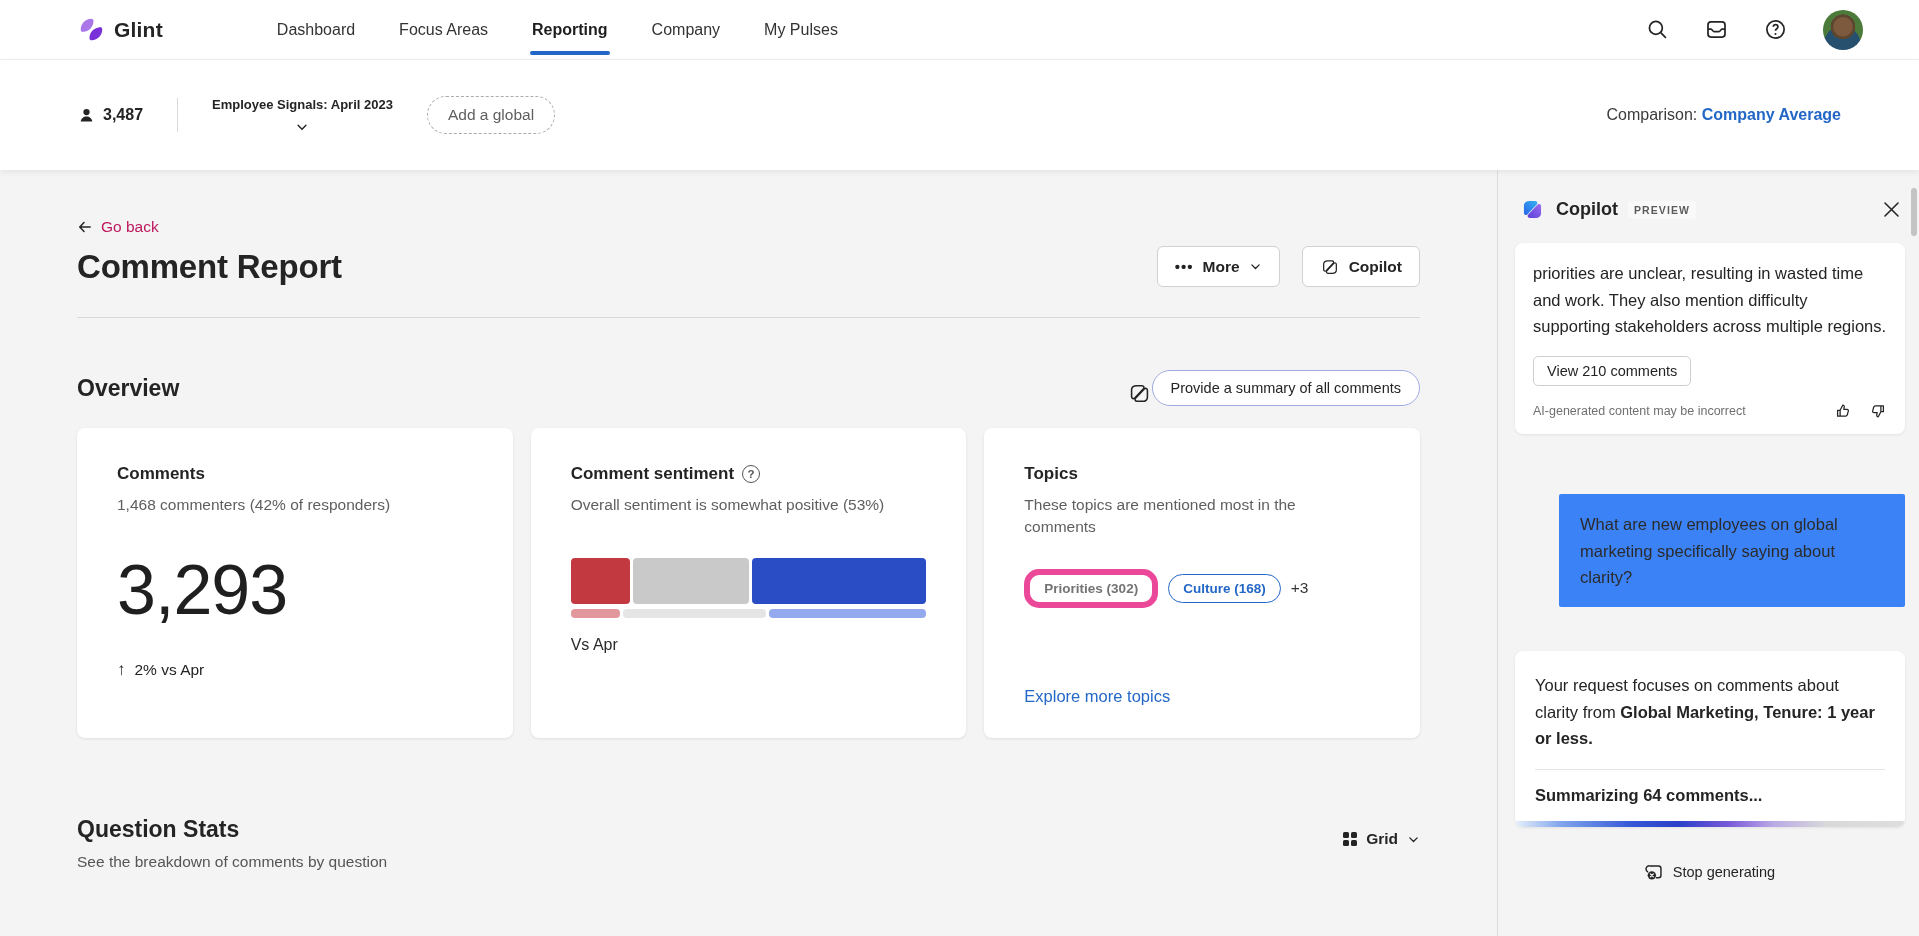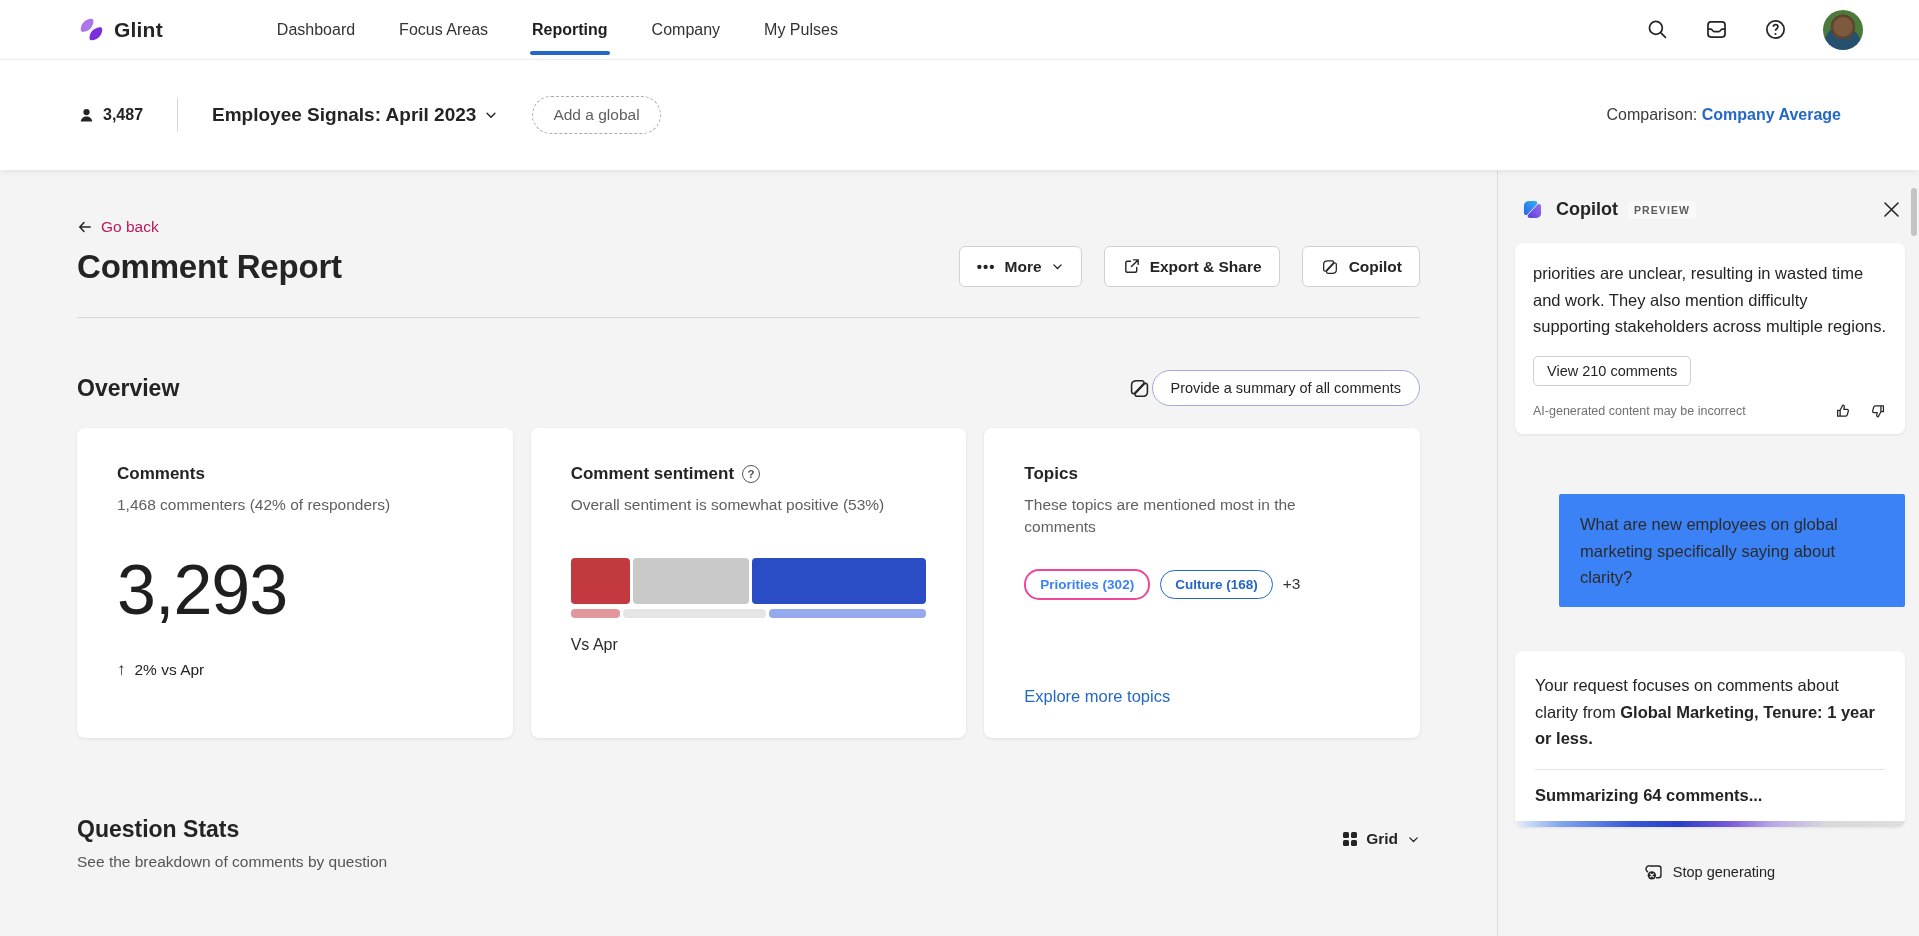--- a/index.html
+++ b/index.html
@@ -40,21 +40,21 @@
   
   .filterbar {
     height:110px; background:#fff; display:flex; align-items:center;
     padding:0 78px; box-shadow:0 2px 6px rgba(0,0,0,.07); flex:0 0 auto;
     position:relative; z-index:5;
   }
   .fb-left { display:flex; align-items:center; gap:34px; }
   .fb-count { display:flex; align-items:center; gap:8px; font-size:16px; font-weight:600; }
   .fb-divider { width:1px; height:34px; background:#d9d9d9; }
   .survey-select { display:flex; align-items:center; gap:8px; background:none; border:none;
-    font-size:19px; font-weight:700; cursor:pointer; font-family:inherit; color:#242424; }
+    font-size:13px; font-weight:700; cursor:pointer; font-family:inherit; color:#242424;flex-direction:column; }
   .add-filter {
     border:1px dashed #ababab; border-radius:19px; background:#fff;
     color:#5f5f5f; font-size:15.5px; padding:9px 20px; cursor:pointer; font-family:inherit;
   }
   .fb-right { margin-left:auto; font-size:16px; color:#3b3b3b; }
   .fb-right a { color:#2367c7; font-weight:700; text-decoration:none; cursor:pointer; }
 
   
   .main-row { flex:1; display:flex; min-height:0; }
   .content { flex:1; padding:48px 77px 0 77px; min-width:0; }
@@ -67,21 +67,21 @@
   .act-btn {
     display:inline-flex; align-items:center; gap:9px; height:41px; padding:0 17px;
     background:#fff; border:1px solid #d1d1d1; border-radius:6px; cursor:pointer;
     font-size:15.5px; font-weight:600; font-family:inherit; color:#242424;
   }
   .dots { font-size:15px; letter-spacing:1px; font-weight:700; }
   .title-divider { border:none; border-top:1px solid #d8d8d8; margin-top:30px; }
 
   .section-head { display:flex; align-items:center; margin-top:52px; }
   .h2 { font-size:23px; font-weight:700; }
-  .summary-prompt { margin-left:auto; display:flex; align-items:center; gap:0; }
+  .summary-prompt { margin-left:auto; display:flex; align-items:flex-end; gap:0; }
   .prompt-pill {
     border:1px solid #9fabde; background:#fff; border-radius:18px; height:36px;
     display:flex; align-items:center; padding:0 18px; font-size:14.5px; color:#242424;
     cursor:pointer; font-family:inherit;
   }
 
   
   .cards { display:flex; gap:18px; margin-top:22px; }
   .card {
     flex:1; background:#fff; border-radius:8px; height:310px;
@@ -99,22 +99,22 @@
     font-weight:700; cursor:pointer; background:none;
   }
   .bar-stack { display:flex; gap:3px; height:46px; margin-top:42px; }
   .bar-stack .seg { border-radius:4px; }
   .bar-compare { display:flex; gap:3px; height:9px; margin-top:5px; }
   .bar-compare .seg { border-radius:4px; }
   .vs-label { margin-top:18px; font-size:16px; color:#2b2b2b; }
 
   .pill-row { display:flex; align-items:center; gap:10px; margin-top:30px; }
   .topic-pill {
-    border:2px solid #ec4899; background:#fff; border-radius:15px; padding:6px 14px;
-    font-size:13.5px; font-weight:600; color:#3b82f6; cursor:pointer; font-family:inherit;
+    border:6px solid #ec4899; background:#fff; border-radius:15px; padding:6px 14px;
+    font-size:13.5px; font-weight:600; color:#737373; cursor:pointer; font-family:inherit;
   }
   .topic-pill.blue { border:1.6px solid #2367c7; color:#2367c7; }
   .more-topics { font-size:15.5px; color:#333; }
   .explore-link {
     position:absolute; left:40px; bottom:32px; font-size:16.5px; color:#2367c7;
     text-decoration:none; cursor:pointer;
   }
 
   
   .qstats { margin-top:78px; align-items:flex-start; }
@@ -271,29 +271,20 @@
         <div class="title-actions">
           <button class="act-btn">
             <span class="dots">•••</span>
             <span>More</span>
             <svg width="13" height="13" viewBox="0 0 16 16" fill="none" stroke="#242424" stroke-width="1.6" stroke-linecap="round">
                 <path d="M3.5 6l4.5 4.5L12.5 6"></path>
               </svg>
           </button>
           <button class="act-btn">
             <span class="ico">
-              <svg width="19" height="19" viewBox="0 0 20 20" fill="none" stroke="#242424" stroke-width="1.5" stroke-linecap="round" stroke-linejoin="round">
-                <path d="M9 4.5H5.6A1.6 1.6 0 0 0 4 6.1v8.3A1.6 1.6 0 0 0 5.6 16h8.3a1.6 1.6 0 0 0 1.6-1.6V11"></path>
-                <path d="M12.2 3h4.8v4.8M16.6 3.4L10 10"></path>
-              </svg>
-            </span>
-            <span>Export &amp; Share</span>
-          </button>
-          <button class="act-btn">
-            <span class="ico">
               <svg width="20" height="20" viewBox="0 0 24 24" fill="none" stroke="#242424" stroke-width="1.5" stroke-linejoin="round">
                 <path d="M9.5 4.5h5c1.6 0 2.4 1.9 1.3 3l-8.4 8.9c-1.1 1.1-3 .4-3-1.2V8.5c0-2.2 1.9-4 5.1-4z"></path>
                 <path d="M14.5 19.5h-5c-1.6 0-2.4-1.9-1.3-3l8.4-8.9c1.1-1.1 3-.4 3 1.2v6.7c0 2.2-1.9 4-5.1 4z"></path>
               </svg>
             </span>
             <span>Copilot</span>
           </button>
         </div>
       </div>
 

